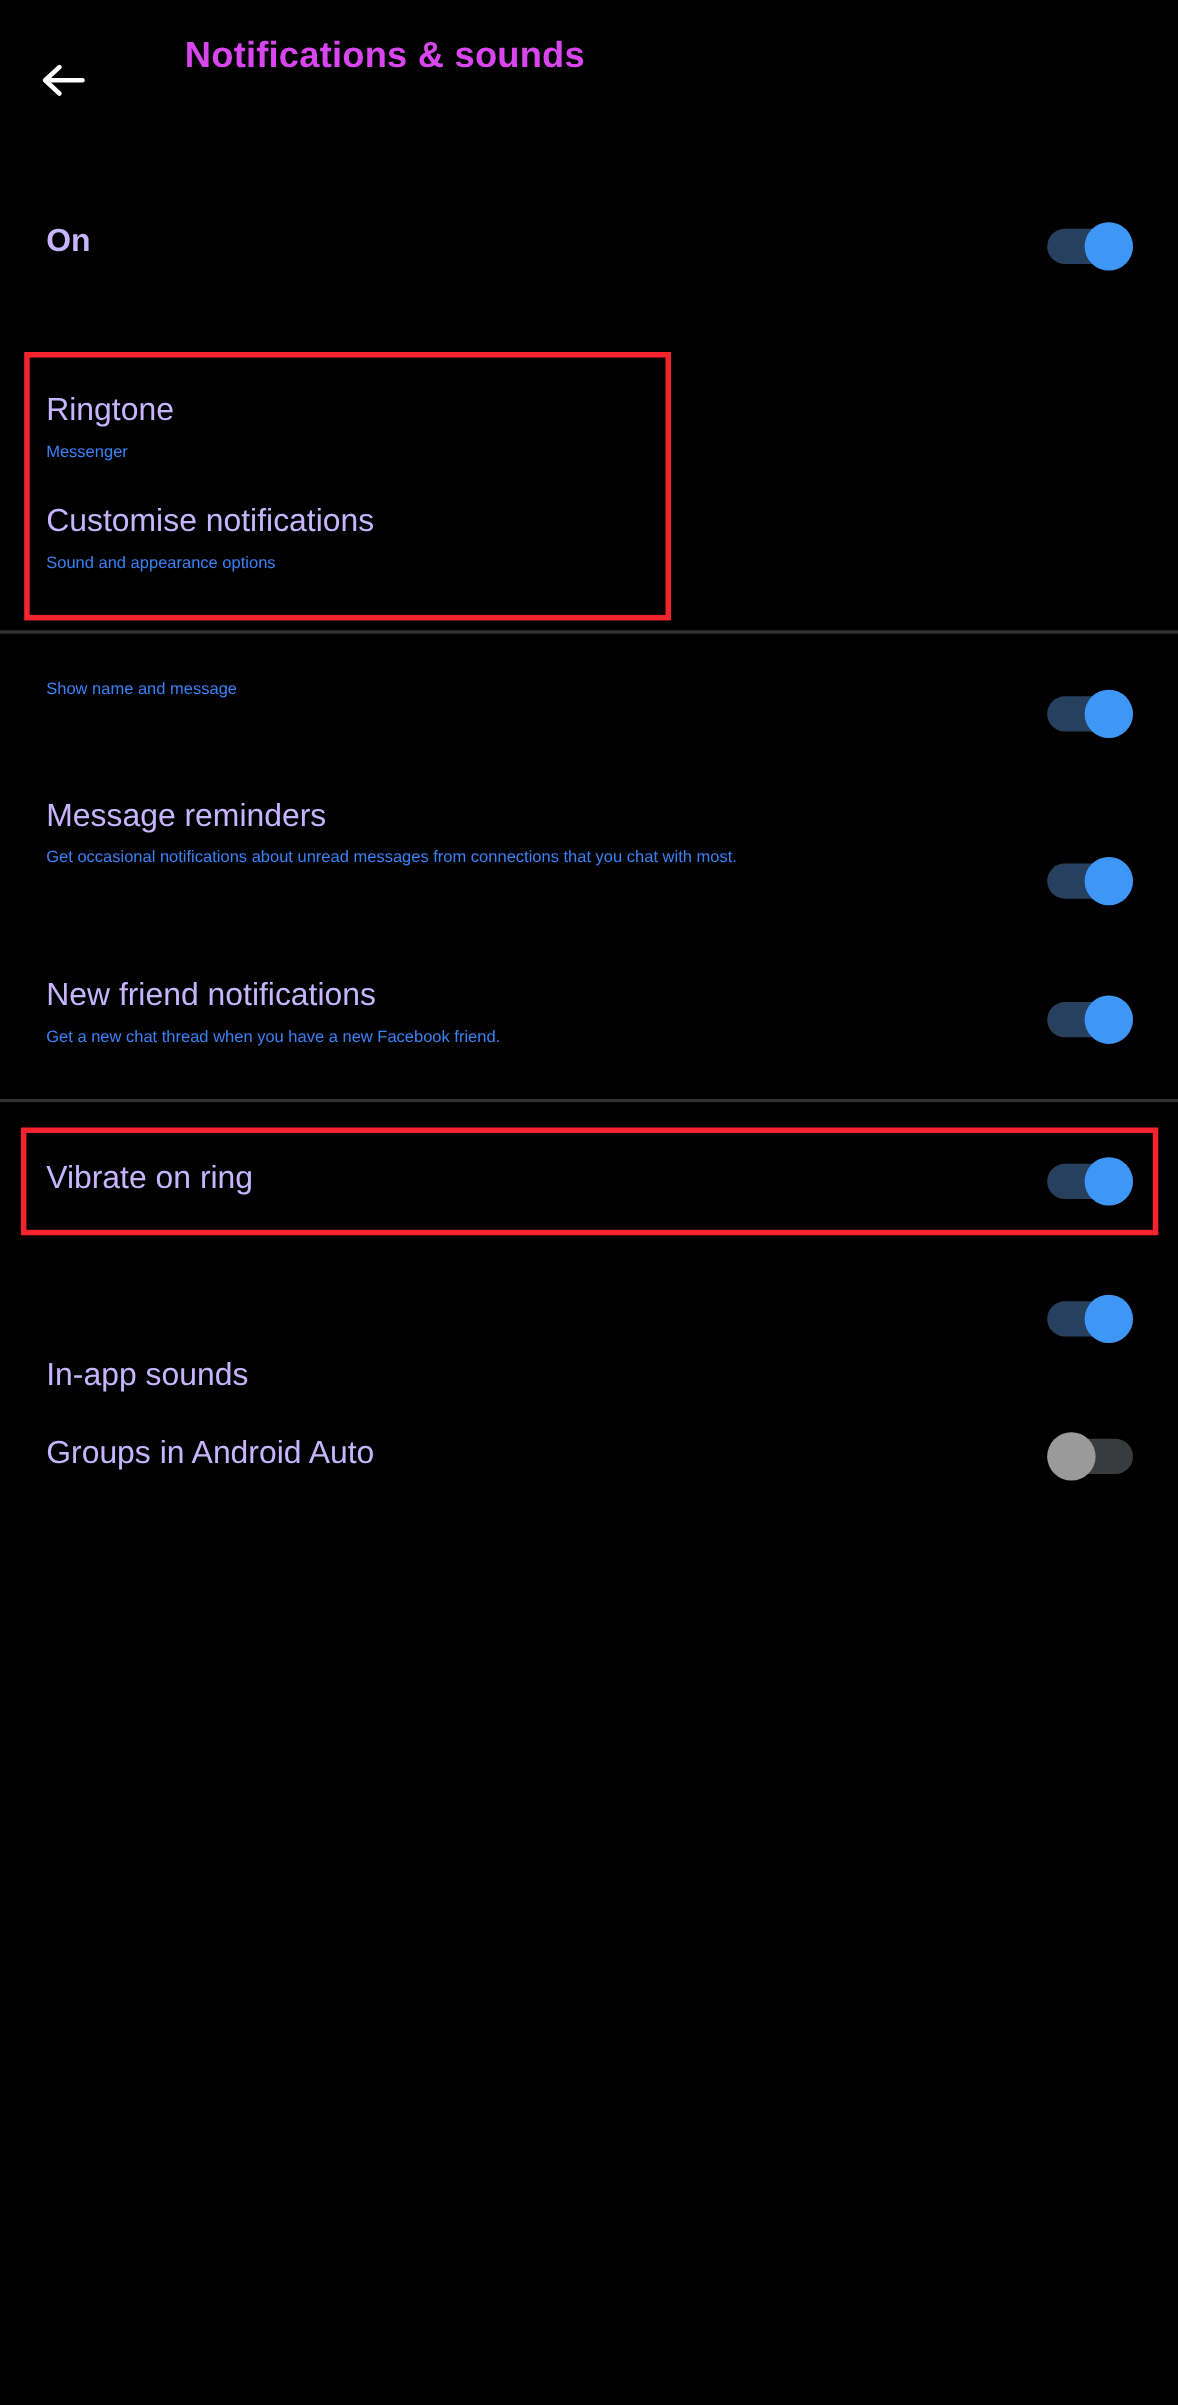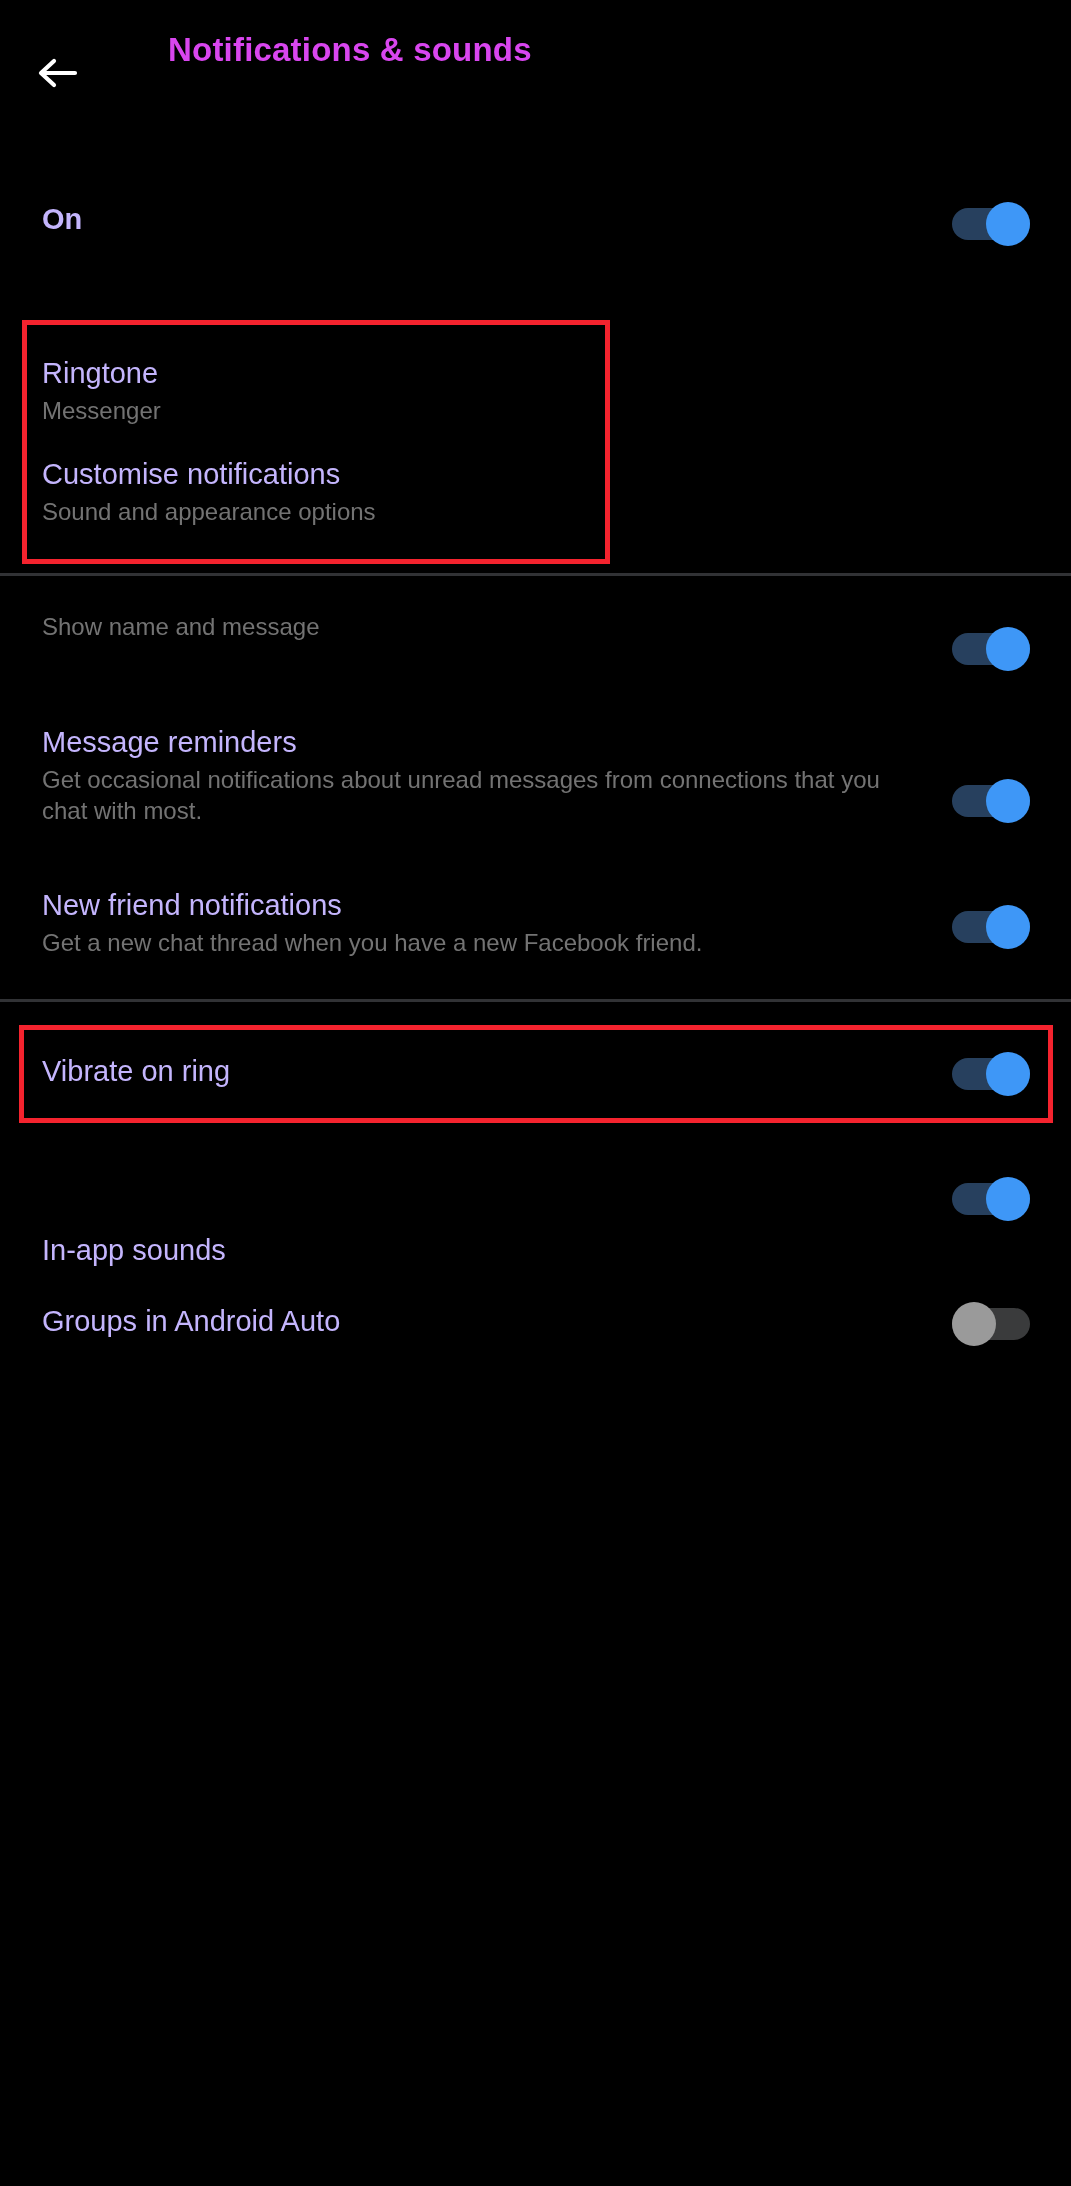--- a/index.html
+++ b/index.html
@@ -62,23 +62,23 @@
   .row-title {
     font-size: 29px;
     line-height: 38px;
     color: #c4b5fd;
     font-weight: normal;
   }
   .row-title.bold {
     font-weight: bold;
   }
   .row-sub {
-    font-size: 24px;
+    font-size: 15px;
     line-height: 31px;
-    color: #737373;
+    color: #3b82f6;
     margin-top: 3px;
   }
 
   
   .switch {
     position: absolute;
     width: 78px;
     height: 44px;
     cursor: pointer;
   }

